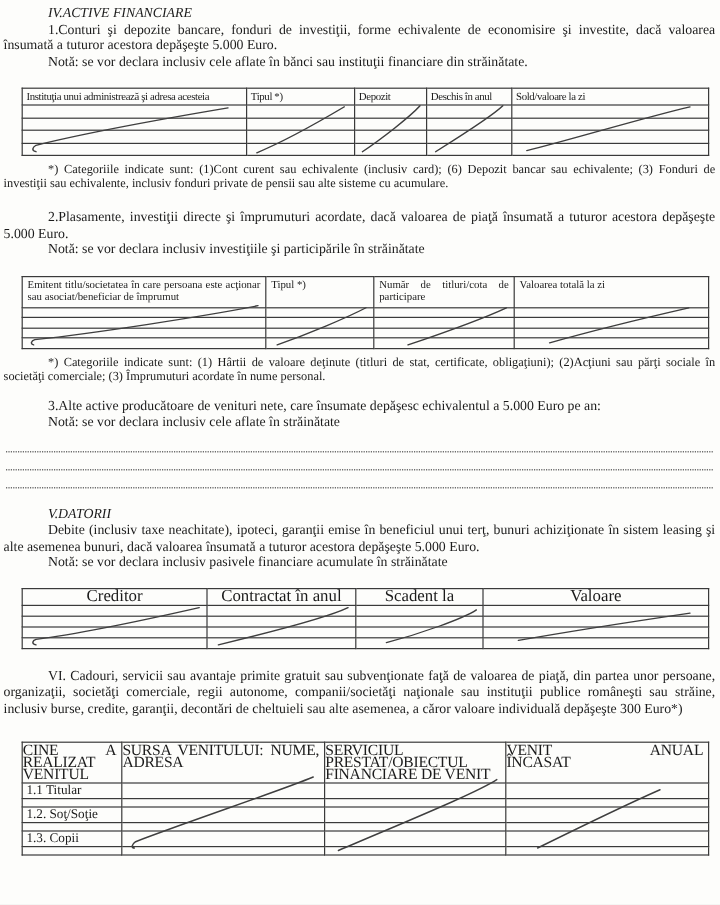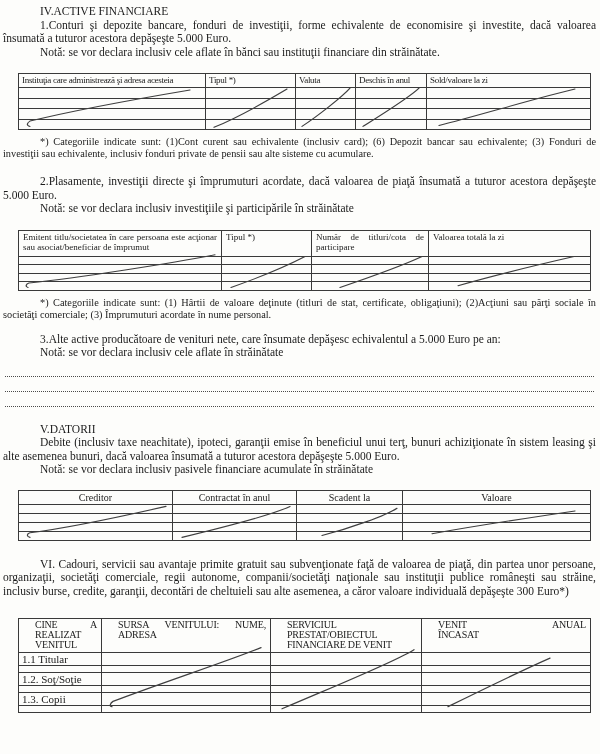--- a/index.html
+++ b/index.html
@@ -6,41 +6,41 @@
   .page{
     width:600px;height:754px;box-sizing:border-box;margin:0;
     background:#fdfdfb;color:#1b1b1b;
     font-family:"Liberation Serif","DejaVu Serif",serif;
     font-size:11.5px;line-height:13.5px;
     padding:5px 4px 0 3px;overflow:hidden;position:relative;
   }
   p{margin:0;}
   .ind{text-indent:37px;}
   .just{text-align:justify;}
-  .title{margin-left:37px;}
+  .title{margin-left:37px;font-style:italic;}
   .fn{font-size:10.3px;line-height:12px;text-align:justify;text-indent:37px;}
 
   .tablewrap{position:relative;width:572px;margin-left:15px;}
   table{width:100%;border-collapse:collapse;table-layout:fixed;background:transparent;}
   th,td{border:1px solid #3a3a3a;padding:1px 4px;font-weight:normal;vertical-align:top;text-align:left;box-sizing:border-box;}
   table{border:1.5px solid #333;}
   .strike{position:absolute;left:0;top:0;width:100%;height:100%;pointer-events:none;}
   .strike path{fill:none;stroke:#3f3f3f;stroke-width:1.2;stroke-linecap:round;}
 
   
   .t1 th{font-size:9px;letter-spacing:-0.3px;white-space:nowrap;overflow:hidden;height:11px;line-height:11px;padding:1px 3px;}
   .t1 td{height:10.5px;}
   
   .t2 th{font-size:9px;line-height:10.5px;text-align:justify;padding:1px 4px 3px 4px;}
   .t2 td{height:8.5px;}
   
-  .t3 th{font-size:10px;text-align:center;height:11px;line-height:11px;}
+  .t3 th{font-size:14px;text-align:center;height:11px;line-height:11px;}
   .t3 td{height:9px;}
   
-  .t4 th{font-size:10px;letter-spacing:-0.2px;line-height:10px;text-align:justify;text-transform:none;padding:1px 4px 2px 16px;}
+  .t4 th{font-size:13px;letter-spacing:-0.2px;line-height:10px;text-align:justify;text-transform:none;padding:1px 4px 2px 0;}
   .t4 th.th-spread{word-spacing:24px;}
   .t4 td{height:11px;font-size:11px;line-height:10px;padding:1px 3px;}
   .t4 tr.empty td{height:7px;}
 
   .dots{margin:0 2px;height:14px;border-bottom:1.6px dotted #4a4a4a;}
 
   .mt-tbl1{margin-top:14px;}
   .mt-fn{margin-top:6px;}
 </style>
 </head>
@@ -56,23 +56,23 @@
     <table class="t1">
       <colgroup>
           <col style="width:187px">
           <col style="width:90px">
           <col style="width:60px">
           <col style="width:71px">
           <col style="width:164px">
         </colgroup>
       <thead>
         <tr>
-          <th>Instituţia care administrează şi adresa acesteia</th>
+          <th>Instituţia unui administrează şi adresa acesteia</th>
           <th>Tipul *)</th>
-          <th>Valuta</th>
+          <th>Depozit</th>
           <th>Deschis în anul</th>
           <th>Sold/valoare la zi</th>
         </tr>
       </thead>
       <tbody>
         <tr>
             <td></td>
             <td></td>
             <td></td>
             <td></td>

